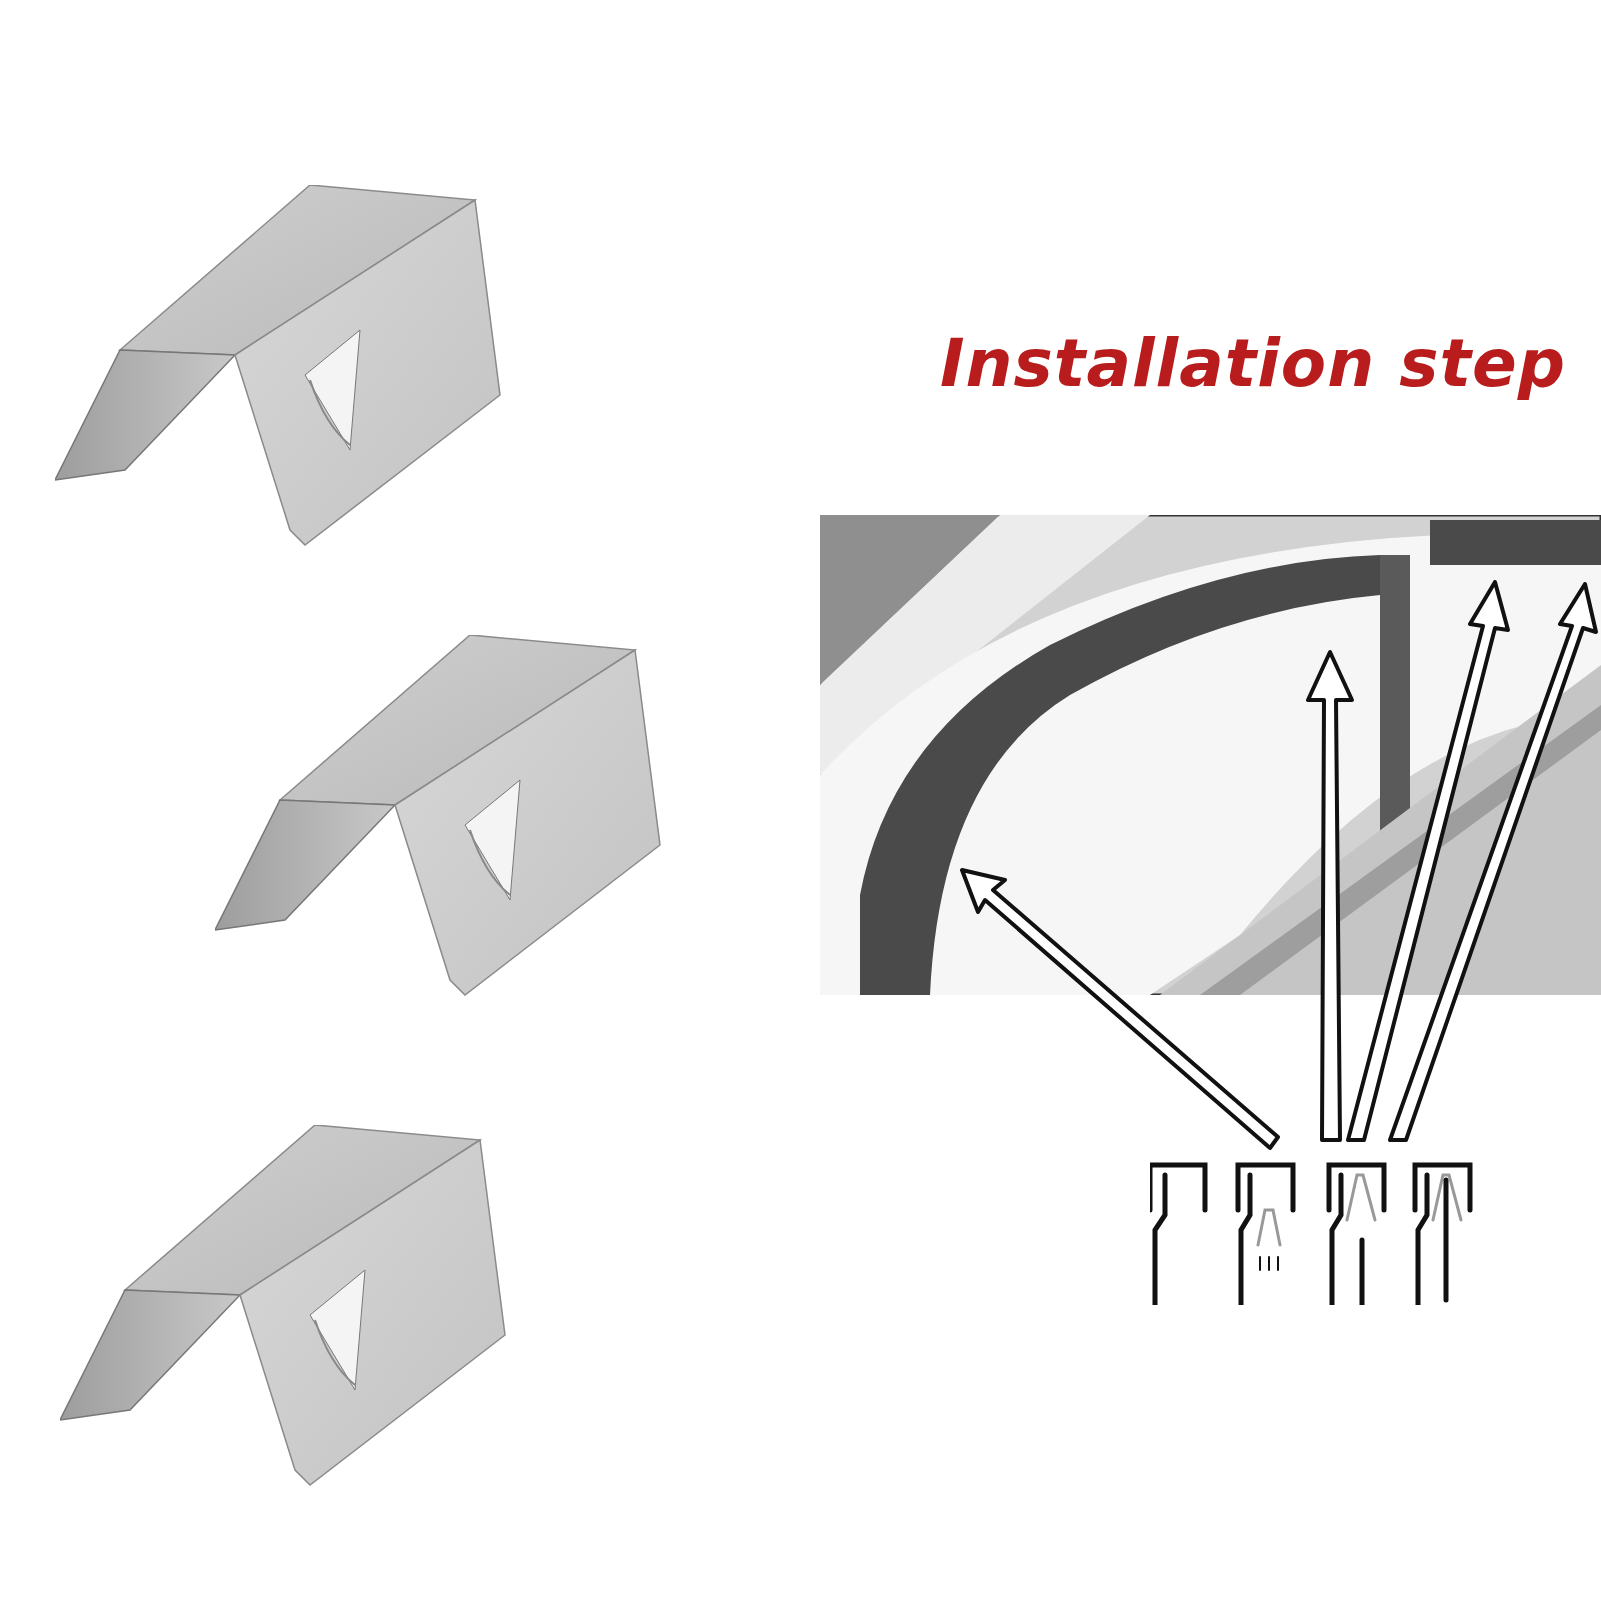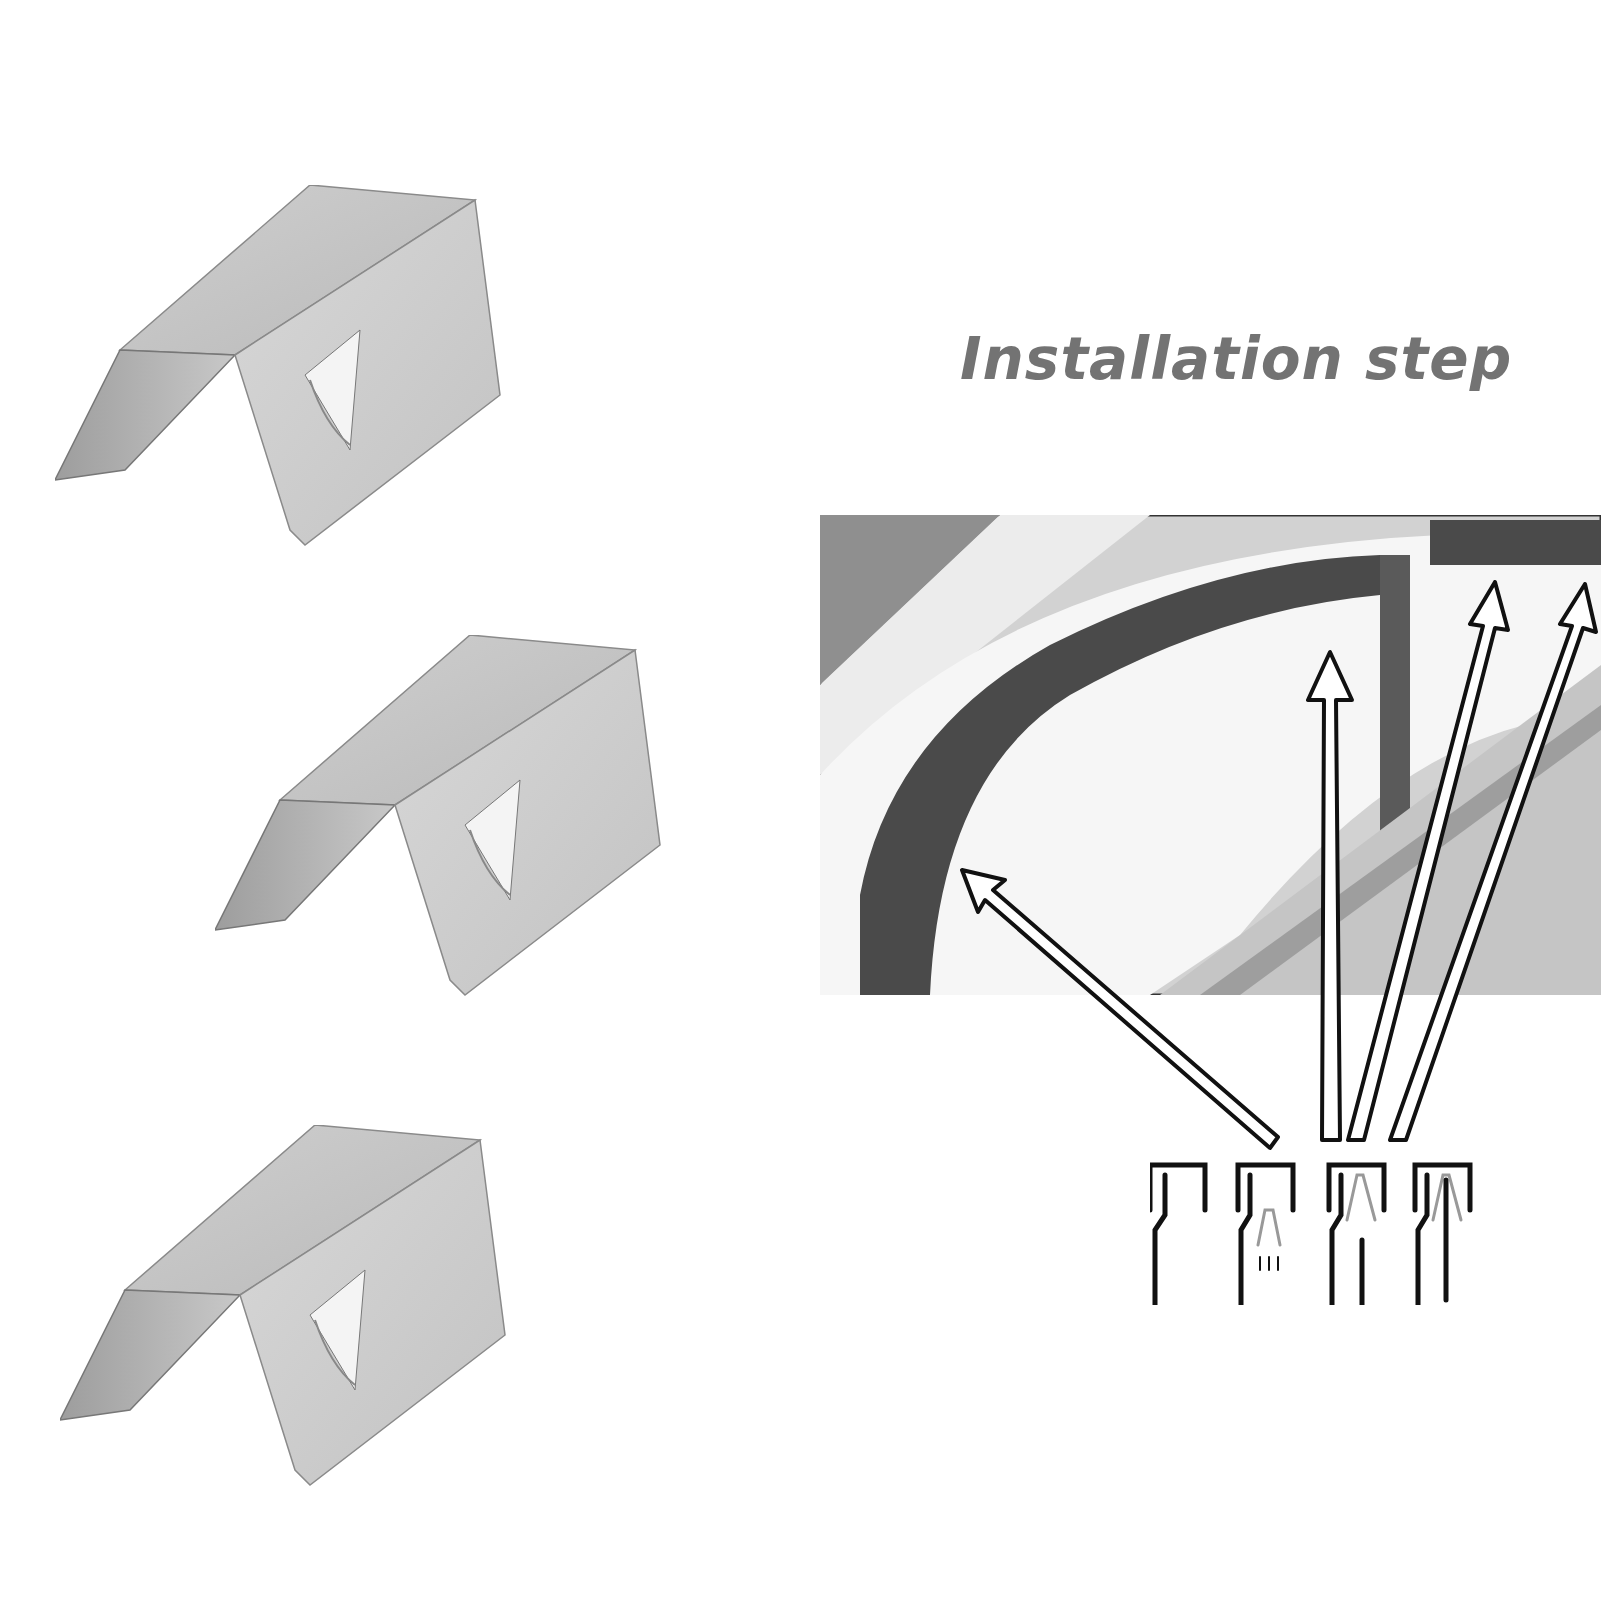--- a/index.html
+++ b/index.html
@@ -1,18 +1,18 @@
 <!DOCTYPE html>
 <html><head>
 <meta charset="utf-8">
 <style>
   html,body{margin:0;padding:0;background:#ffffff;}
   #stage{position:relative;width:1601px;height:1601px;background:#ffffff;overflow:hidden;font-family:"DejaVu Sans","Liberation Sans",sans-serif;}
   .clip{position:absolute;}
-  #title{position:absolute;left:960px;top:325px;font-size:58px;font-style:italic;font-weight:bold;color:#737373;letter-spacing:1px;white-space:nowrap;}
+  #title{position:absolute;left:940px;top:325px;font-size:66px;font-style:italic;font-weight:bold;color:#b91c1c;letter-spacing:1px;white-space:nowrap;}
   #photo{position:absolute;left:820px;top:515px;width:781px;height:480px;}
   #arrows{position:absolute;left:0;top:0;}
   #steps{position:absolute;left:1150px;top:1155px;}
 </style>
 </head>
 <body>
 
 <div id="stage">
 
   <svg class="clip" style="left:55px;top:185px" width="460" height="370" viewBox="0 0 460 370">

